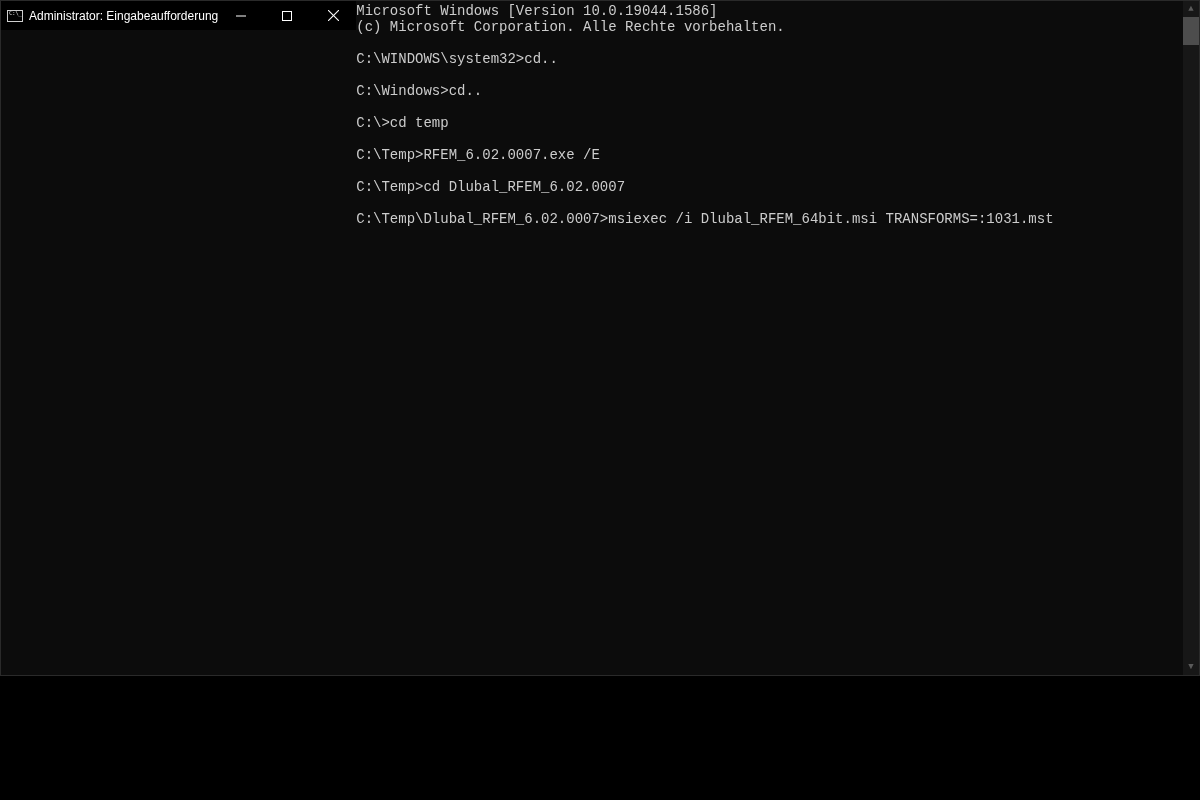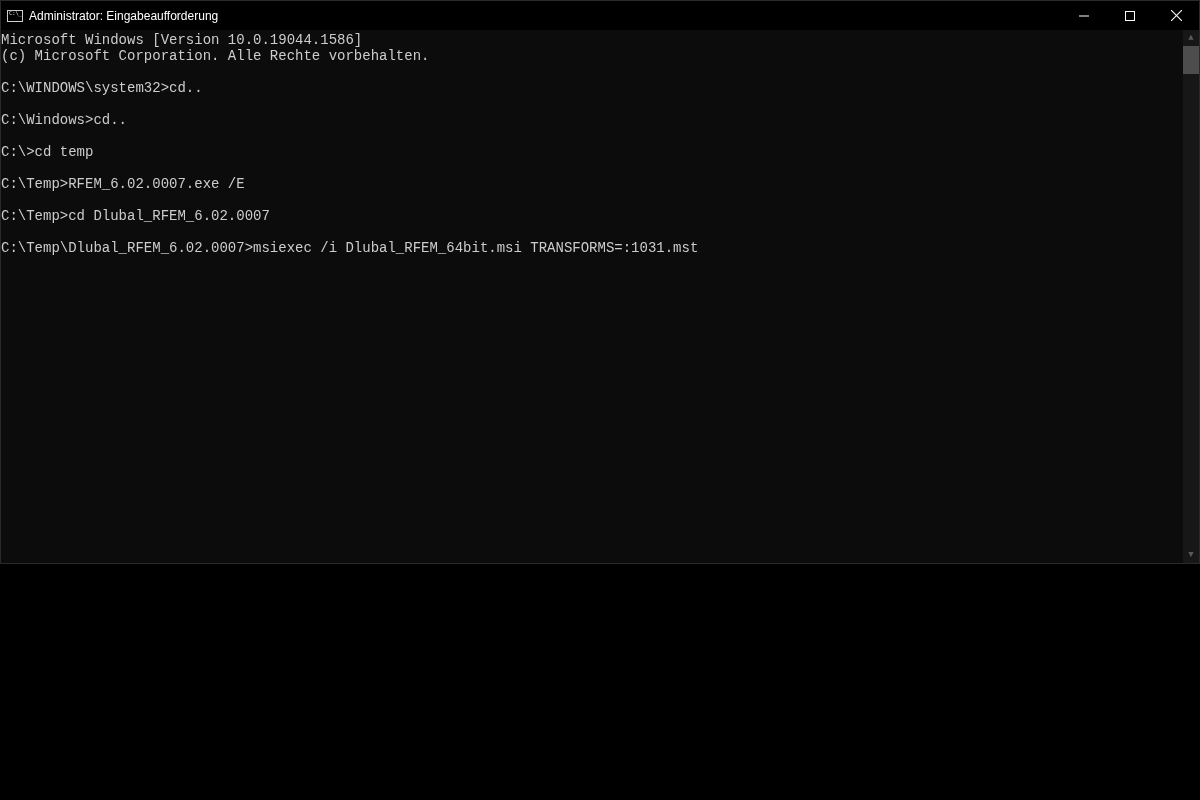--- a/index.html
+++ b/index.html
@@ -1,22 +1,22 @@
 <!DOCTYPE html>
 <html><head>
 <meta charset="utf-8">
 <style>
   * { margin: 0; padding: 0; box-sizing: border-box; }
   html, body { width: 1200px; height: 800px; overflow: hidden; background: #000; font-family: Consolas, 'Courier New', monospace; }
   .window {
     width: 1200px;
-    height: 564px;
+    height: 676px;
     background: #0c0c0c;
     display: flex;
-    flex-direction: column;
+    flex-direction: row;
     border: 1px solid #2a2a2a;
   }
   .titlebar {
     height: 29px;
     background: #000000;
     display: flex;
     align-items: center;
     color: #ffffff;
     font-family: 'Segoe UI', Tahoma, sans-serif;
     font-size: 12px;

